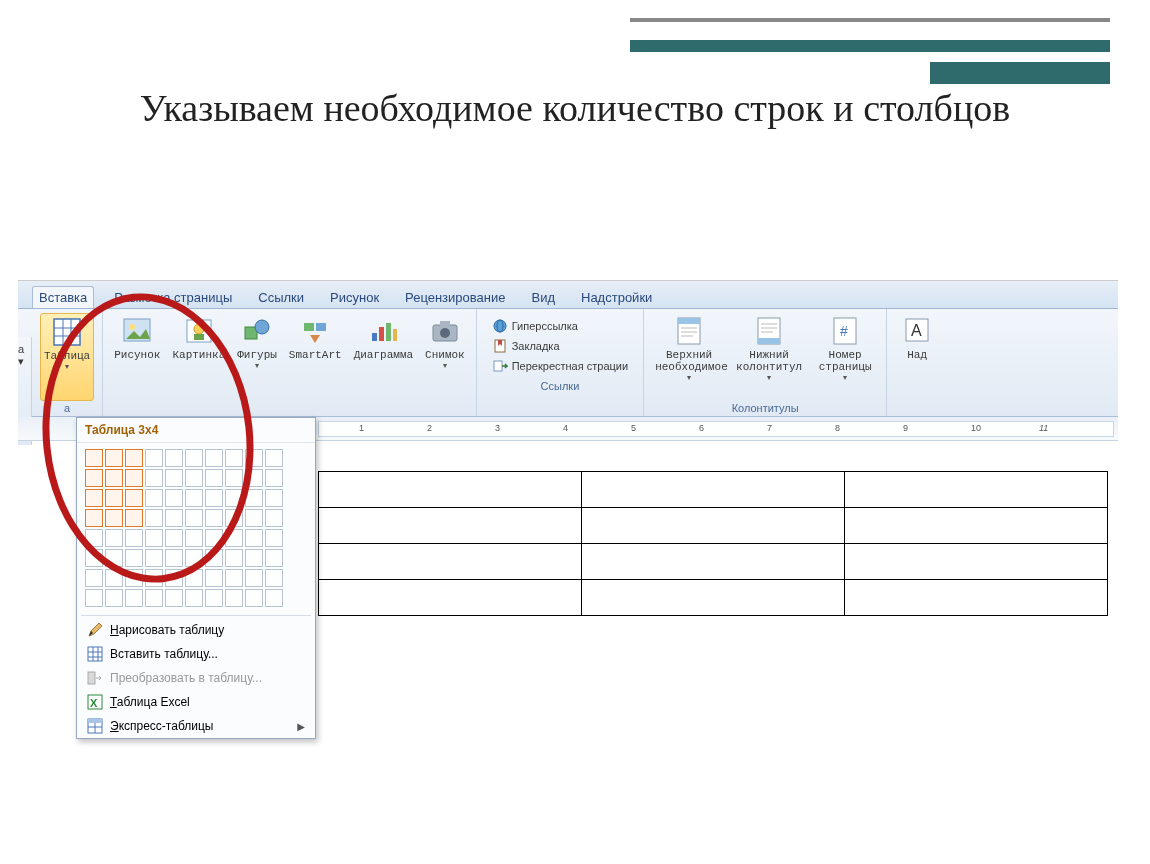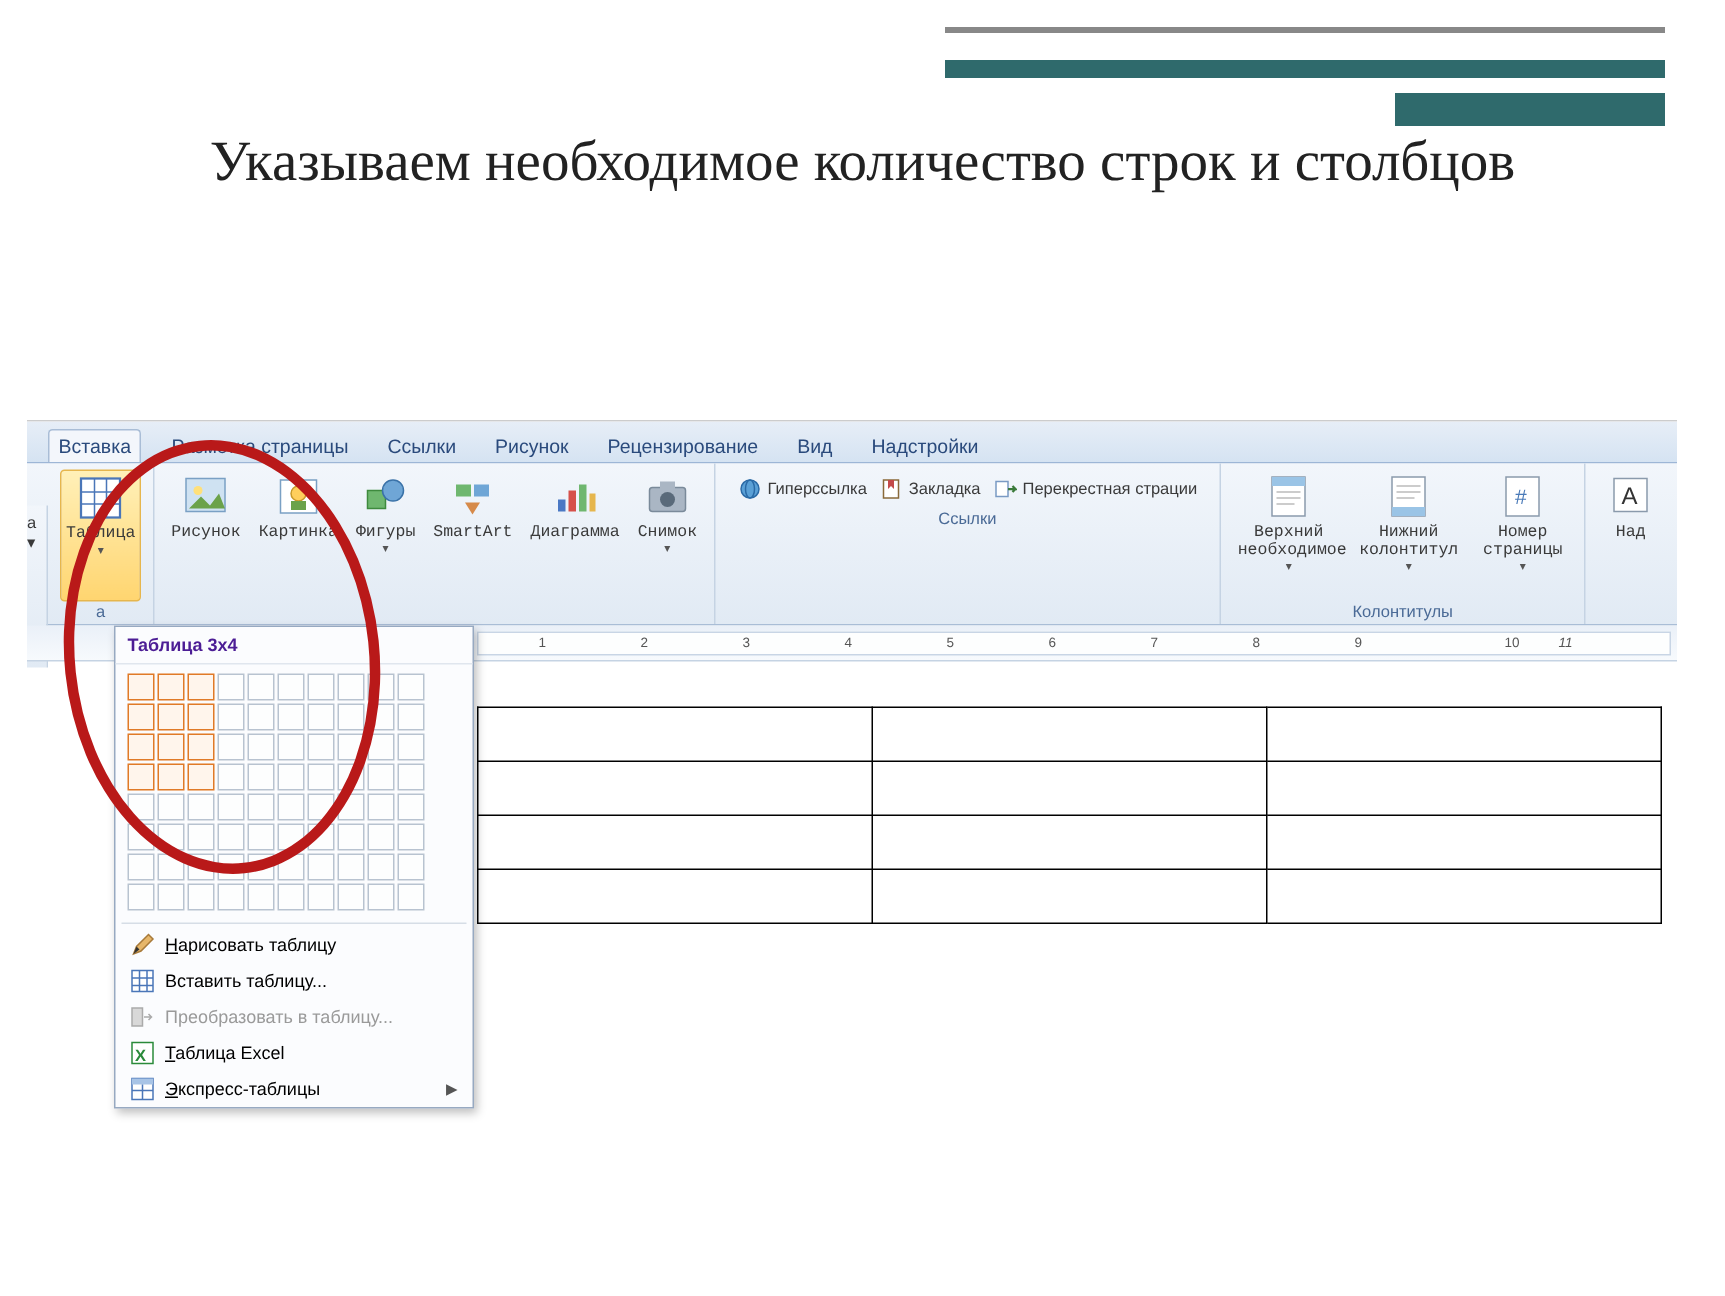--- a/index.html
+++ b/index.html
@@ -26,34 +26,34 @@
 
 .ribbon-body { height: 108px; background: linear-gradient(#f2f6fb,#e1eaf4); border-bottom: 1px solid #a9bdd6; display: flex; font-size: 11px; color: #3a3a3a; position: relative; }
 .group { border-right: 1px solid #c5d3e3; padding: 4px 8px 1px 8px; display: flex; flex-direction: column; height: 100%; }
 .group-items { display: flex; gap: 6px; flex: 1; }
 .group-label { text-align: center; color: #4a6a96; padding: 1px 0; font-size: 11px; }
 .big-btn { display: flex; flex-direction: column; align-items: center; justify-content: flex-start; padding: 2px 3px; min-width: 44px; cursor: pointer; border-radius: 3px; }
 .big-btn.sel { background: linear-gradient(#fff0b8,#ffd570); border: 1px solid #e6b64d; }
 .big-btn .icn { width: 32px; height: 32px; margin-bottom: 2px; display: flex; align-items: center; justify-content: center; }
 .big-btn .lbl { font-size: 11px; text-align: center; line-height: 1.1; font-family: Liberation Mono, monospace; }
 .big-btn .dd { font-size: 8px; color: #555; }
-.small-list { display: flex; flex-direction: row; gap: 2px; padding: 4px; min-width: 150px; }
+.small-list { display: flex; flex-direction: column; gap: 2px; padding: 4px; min-width: 150px; }
 .small-row { display: flex; align-items: center; gap: 4px; font-size: 11px; cursor: pointer; padding: 1px 3px; }
 .small-row .sicn { width: 16px; height: 16px; display: flex; align-items: center; justify-content: center; }
 
 
 .ruler { height: 24px; background: linear-gradient(#eaf0f8,#f7fafd); border-bottom: 1px solid #c5d3e3; position: relative; font-size: 9px; color: #555; overflow: hidden; }
 .ruler-track { position: absolute; left: 300px; right: 4px; top: 4px; height: 16px; background: #fdfefe; border: 1px solid #c8d5e5; }
 .ruler-num { position: absolute; top: 1px; font-size: 9px; }
 .preview-table { position: absolute; left: 300px; top: 190px; border-collapse: collapse; width: 790px; }
 .preview-table td { border: 1px solid #000; height: 36px; }
 
 
 .dropdown { position: absolute; left: 58px; top: 136px; width: 240px; background: #fbfcfe; border: 1px solid #97a9c1; box-shadow: 2px 3px 6px rgba(0,0,0,.25); font-size: 12px; z-index: 10; }
-.dropdown-head { padding: 5px 8px; font-weight: bold; color: #4c1d95; border-bottom: 1px solid #e0e6ee; font-size: 12px; }
+.dropdown-head { padding: 5px 8px; font-weight: bold; color: #a16207; border-bottom: 1px solid #e0e6ee; font-size: 12px; }
 .grid { display: grid; grid-template-columns: repeat(10, 18px); grid-template-rows: repeat(8, 18px); gap: 2px; padding: 6px 8px; }
 .gcell { width: 18px; height: 18px; border: 1px solid #b8c3d0; background: #fdfefe; }
 .gcell.on { border-color: #e07a28; background: #fff5ec; }
 .dropdown-sep { height: 1px; background: #d6dde6; margin: 2px 4px; }
 .dropdown-item { display: flex; align-items: center; gap: 7px; padding: 4px 10px; cursor: pointer; }
 .dropdown-item.disabled { color: #9a9a9a; }
 .dropdown-item .dicn { width: 16px; height: 16px; display: flex; align-items: center; justify-content: center; }
 .dropdown-item .arrow { margin-left: auto; font-size: 10px; color: #555; }
 
 
@@ -274,21 +274,21 @@
     <div class="ruler-track" id="ruler-track">
         <span class="ruler-num" style="left: 40px;">1</span>
         <span class="ruler-num" style="left: 108px;">2</span>
         <span class="ruler-num" style="left: 176px;">3</span>
         <span class="ruler-num" style="left: 244px;">4</span>
         <span class="ruler-num" style="left: 312px;">5</span>
         <span class="ruler-num" style="left: 380px;">6</span>
         <span class="ruler-num" style="left: 448px;">7</span>
         <span class="ruler-num" style="left: 516px;">8</span>
         <span class="ruler-num" style="left: 584px;">9</span>
-        <span class="ruler-num" style="left: 652px; margin-left: 32px;">10</span>
+        <span class="ruler-num" style="left: 652px;">10</span>
         <span class="ruler-num" style="left: 720px; font-style: italic;">11</span>
       </div>
   </div>
 
   <table class="preview-table">
     <tbody>
         <tr>
           <td></td>
           <td></td>
           <td></td>

